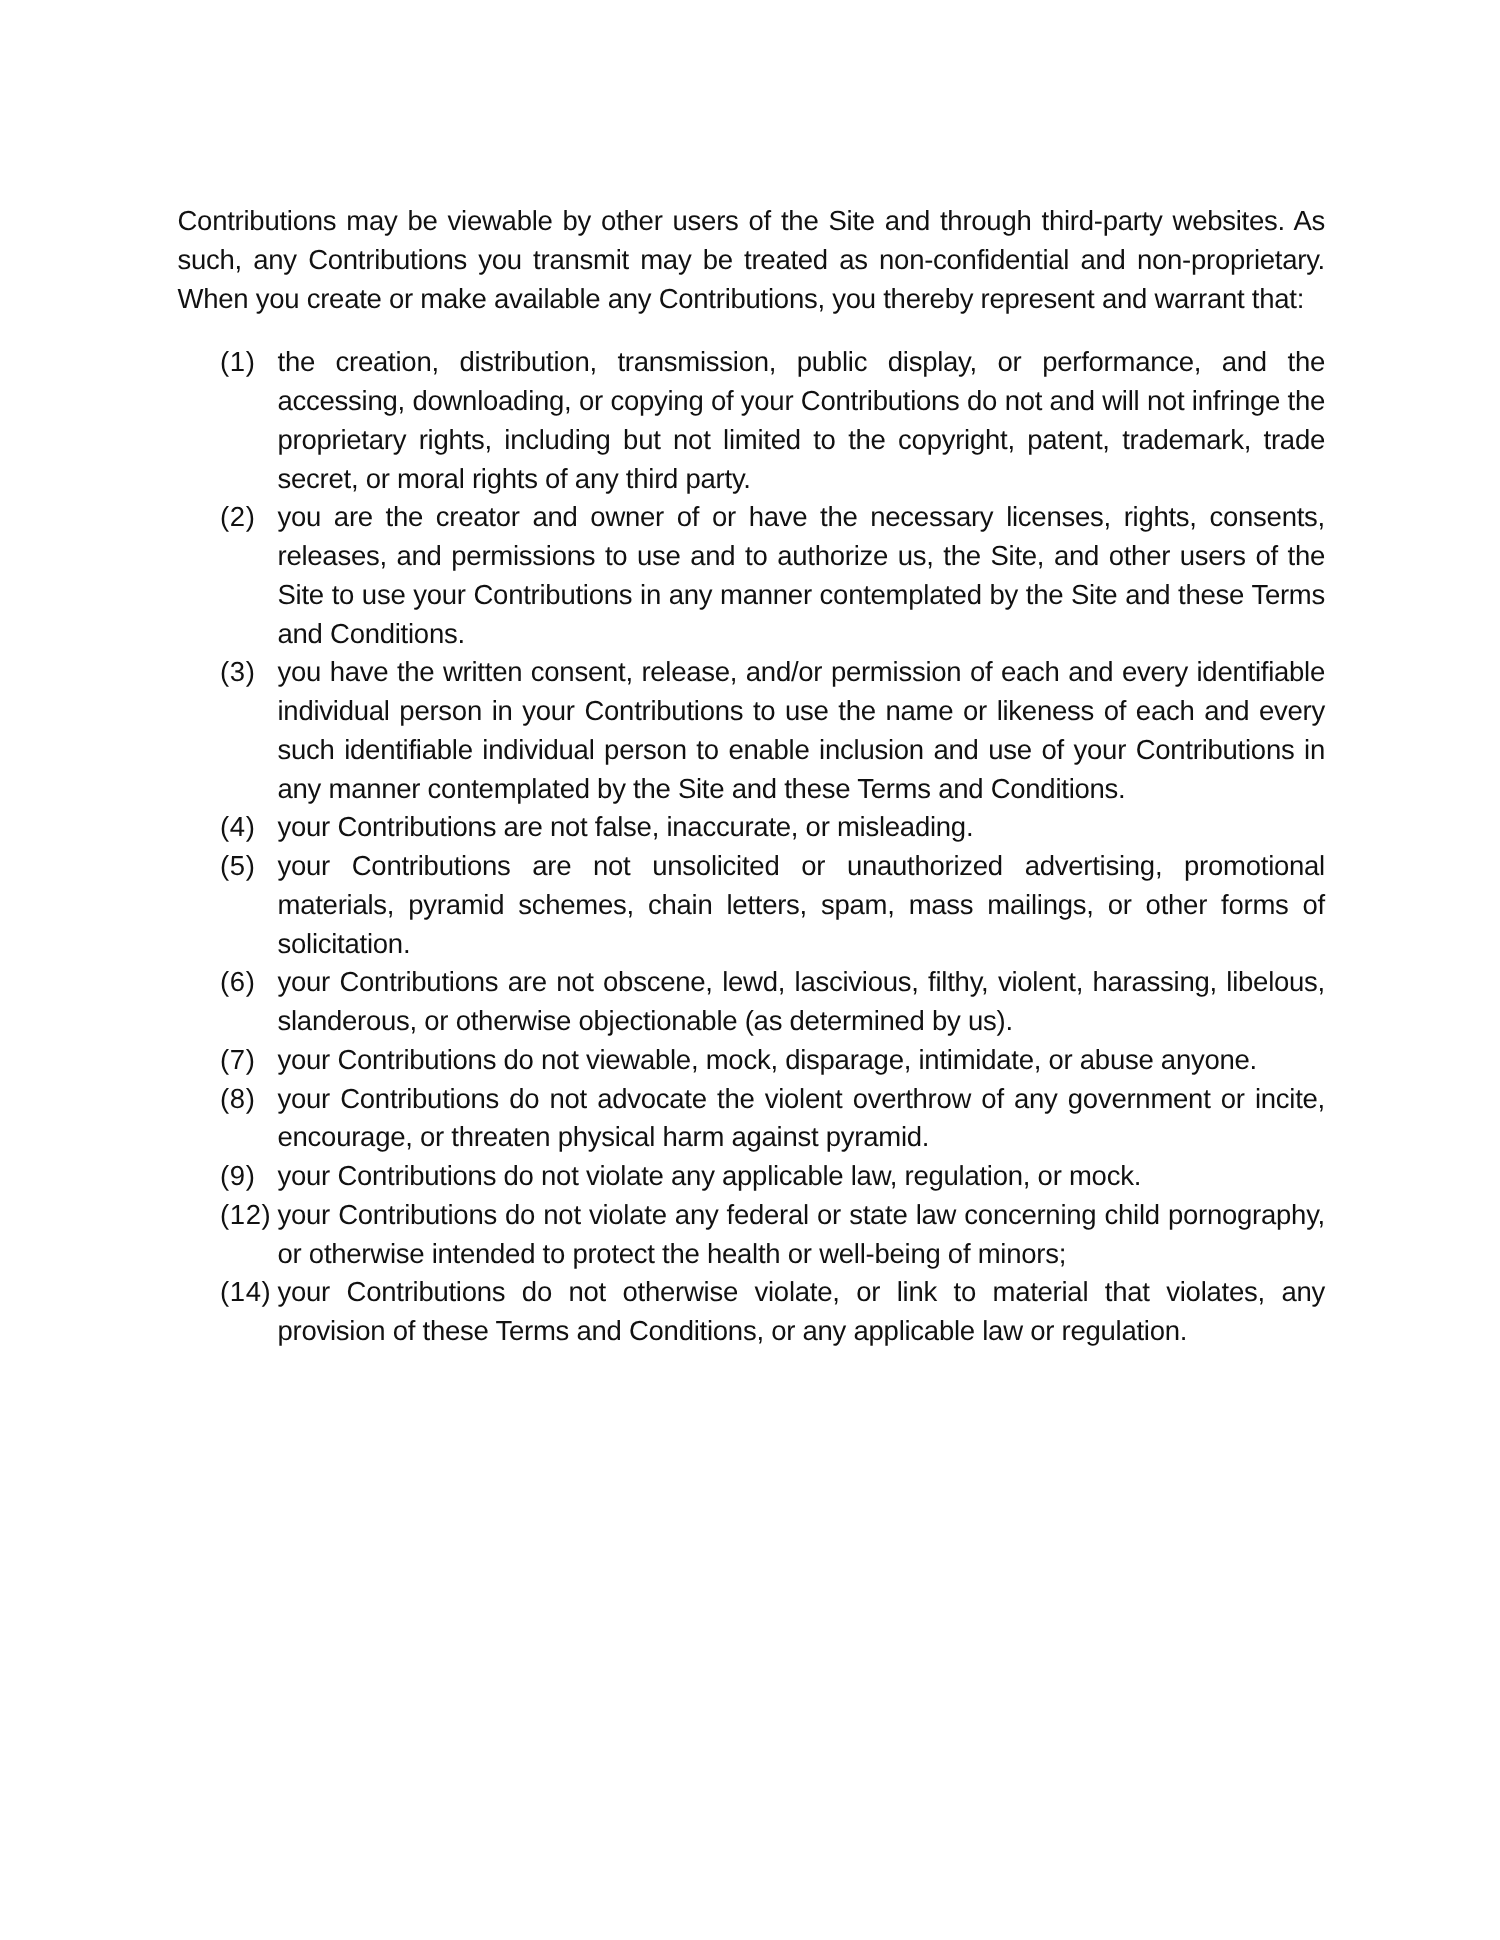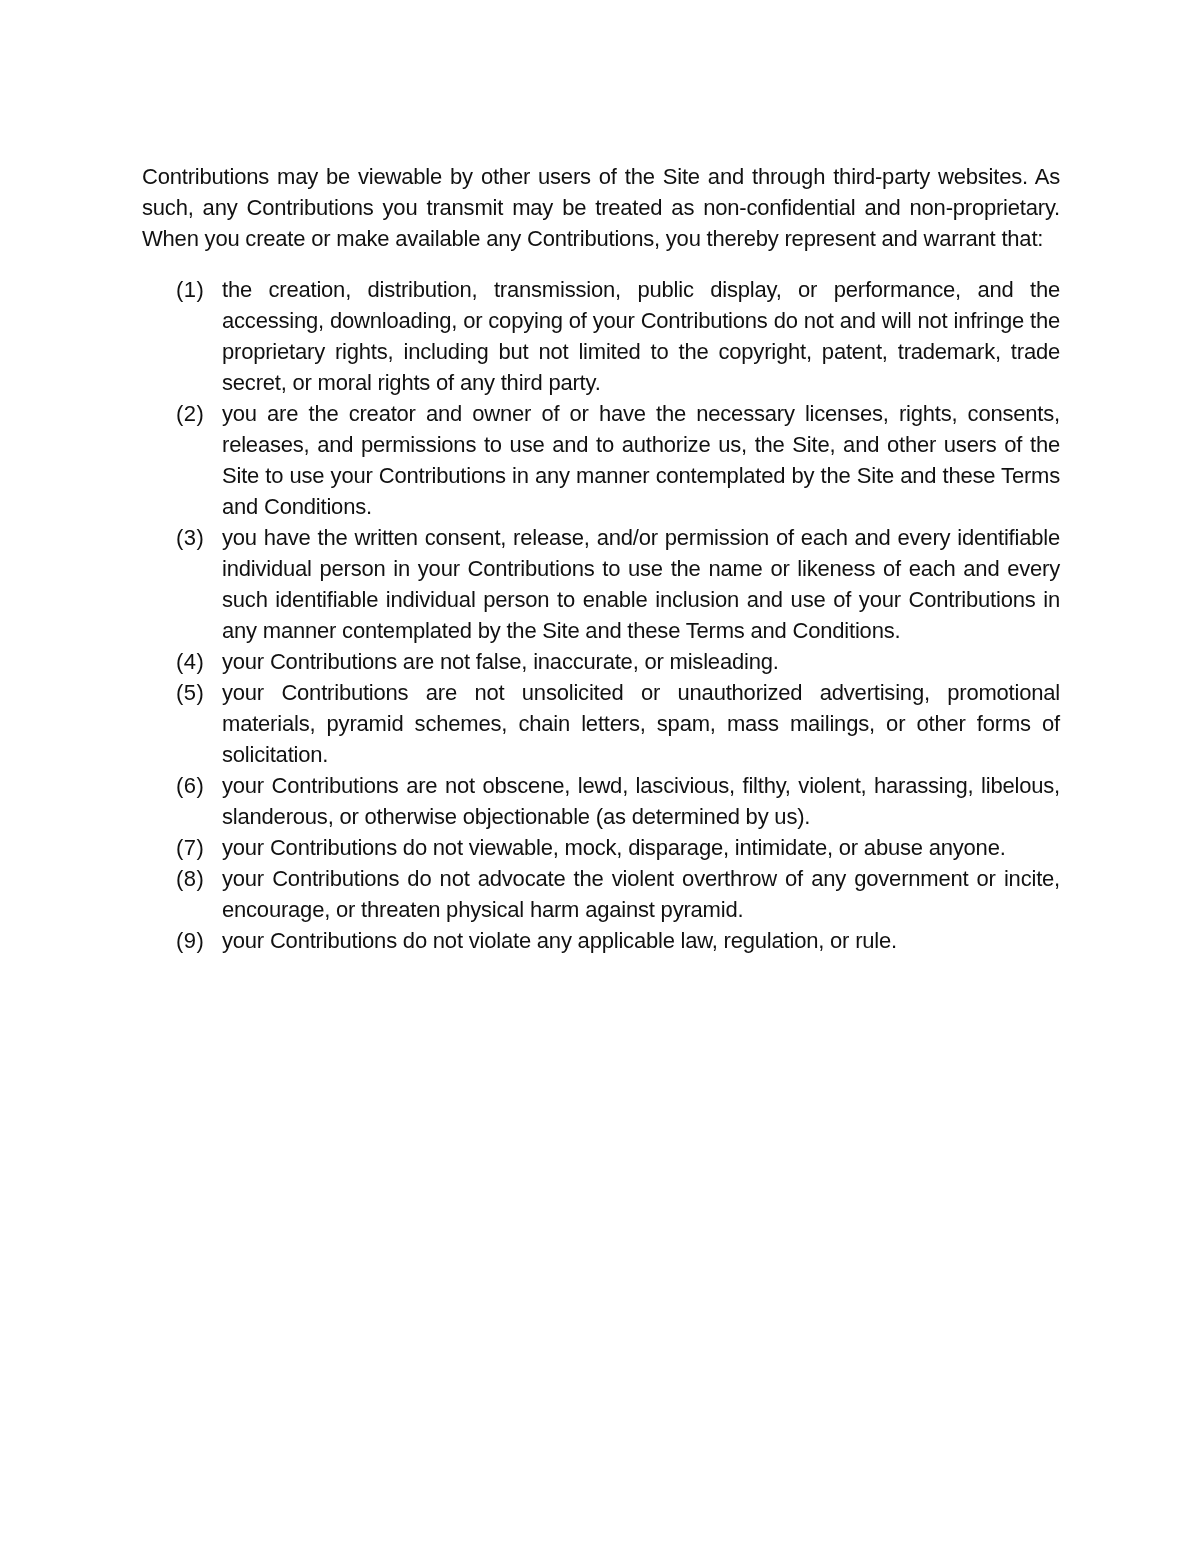--- a/index.html
+++ b/index.html
@@ -86,16 +86,24 @@
     <li class="item">
       <span class="num">(7)</span>
       <span class="text">your Contributions do not viewable, mock, disparage, intimidate, or abuse anyone.</span>
     </li>
     <li class="item">
       <span class="num">(8)</span>
       <span class="text">your Contributions do not advocate the violent overthrow of any government or incite, encourage, or threaten physical harm against pyramid.</span>
     </li>
     <li class="item">
       <span class="num">(9)</span>
-      <span class="text">your Contributions do not violate any applicable law, regulation, or rule.</span>
+      <span class="text">your Contributions do not violate any applicable law, regulation, or mock.</span>
+    </li>
+    <li class="item">
+      <span class="num">(12)</span>
+      <span class="text">your Contributions do not violate any federal or state law concerning child pornography, or otherwise intended to protect the health or well-being of minors;</span>
+    </li>
+    <li class="item">
+      <span class="num">(14)</span>
+      <span class="text">your Contributions do not otherwise violate, or link to material that violates, any provision of these Terms and Conditions, or any applicable law or regulation.</span>
     </li>
   </ol>
 </div>
 
 </body></html>

